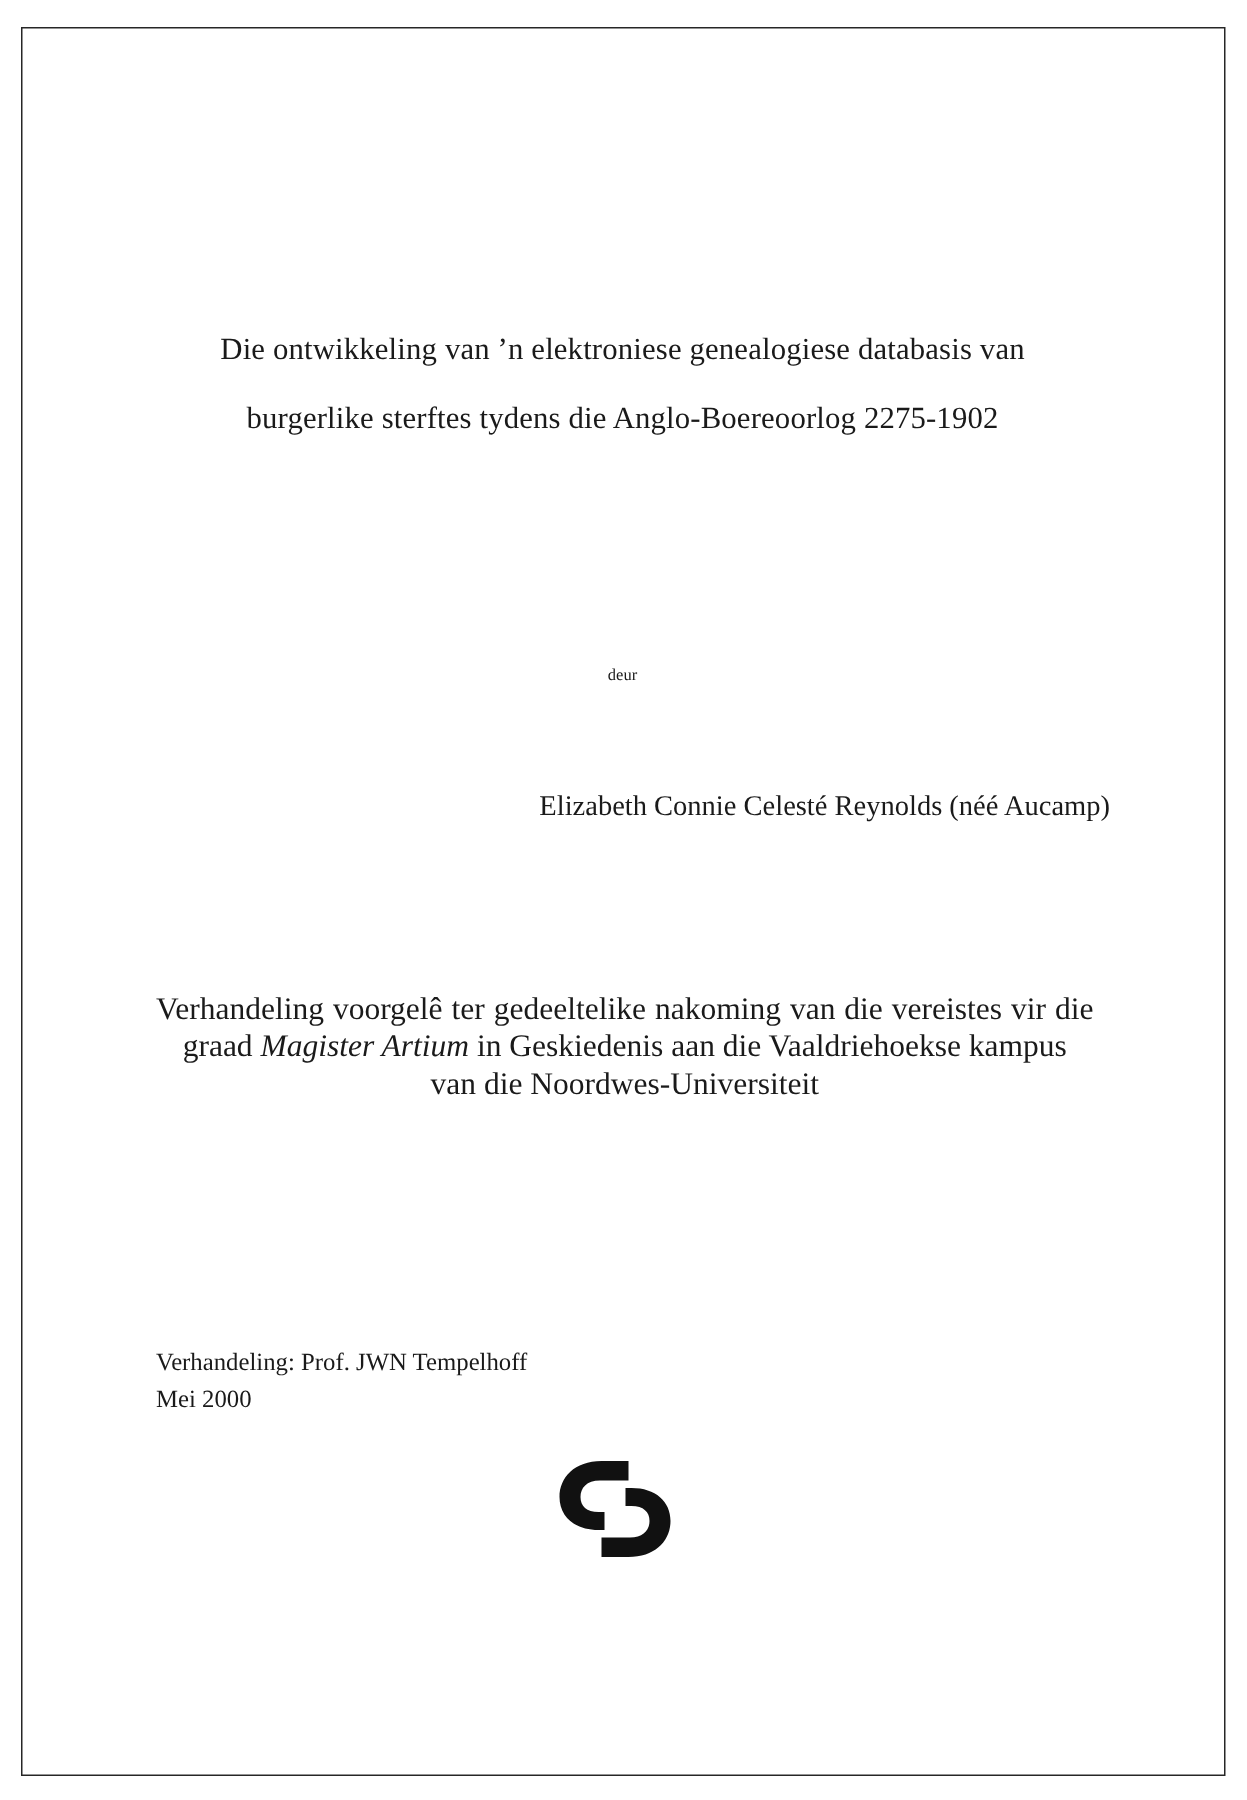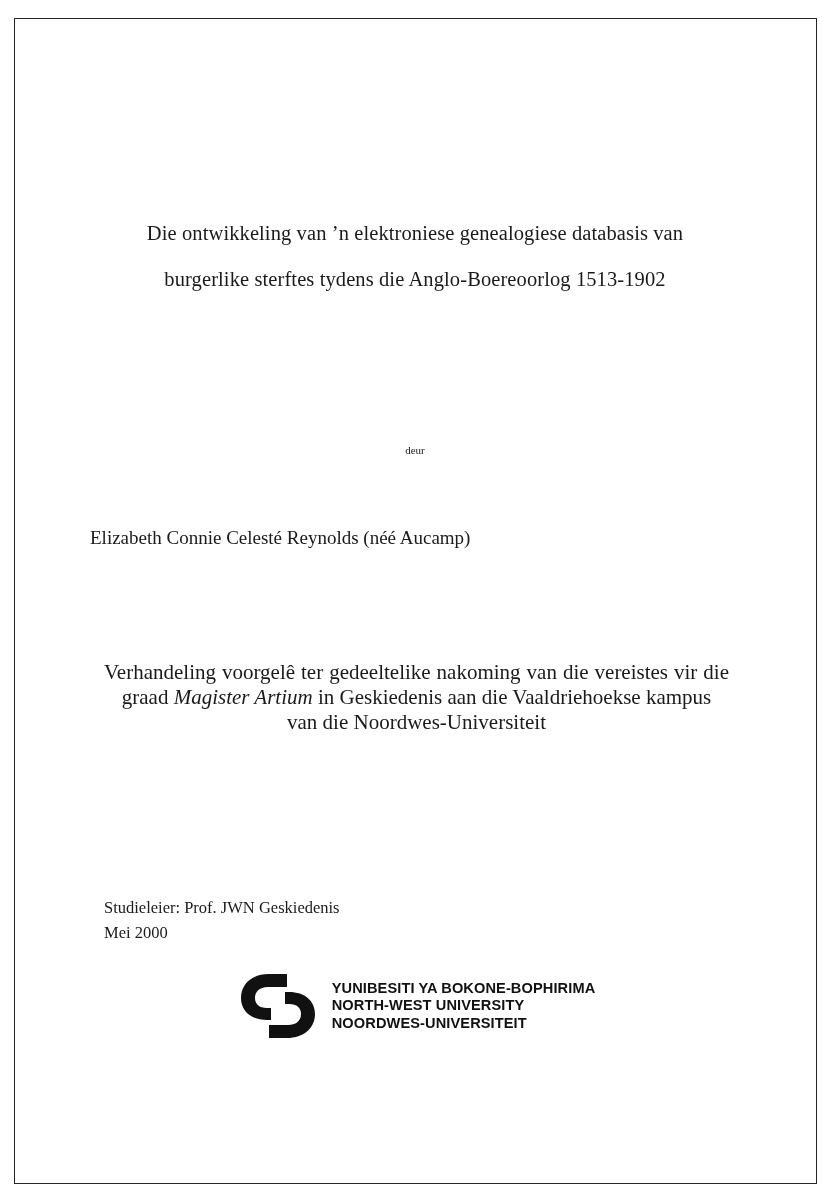--- a/index.html
+++ b/index.html
@@ -58,21 +58,21 @@
     left: 0;
     width: 650px;
     text-align: center;
     font-size: 11px;
   }
   .author {
     position: absolute;
     top: 487px;
     left: 0;
     width: 650px;
-    text-align: left;
+    text-align: right;
     font-size: 19px;
   }
   .statement {
     position: absolute;
     top: 620px;
     left: 14px;
     width: 625px;
     font-size: 21px;
     line-height: 25px;
     text-align: justify;
@@ -127,45 +127,40 @@
 </head>
 <body>
 
 <div class="page">
   <div class="scan-frame"></div>
 
   <div class="content">
 
     <div class="title-block">
       <span class="title-line">Die ontwikkeling van ’n elektroniese genealogiese databasis van</span>
-      <span class="title-line">burgerlike sterftes tydens die Anglo-Boereoorlog 1513-1902</span>
+      <span class="title-line">burgerlike sterftes tydens die Anglo-Boereoorlog 2275-1902</span>
     </div>
 
     <div class="byline-label">deur</div>
 
     <div class="author">Elizabeth Connie Celesté Reynolds (néé Aucamp)</div>
 
     <div class="statement">
       <div class="line1">Verhandeling voorgelê ter gedeeltelike nakoming van die vereistes vir die</div>
       <div class="line2"><span>graad </span><span class="italic">Magister Artium</span><span> in Geskiedenis aan die Vaaldriehoekse kampus</span></div>
       <div class="line3">van die Noordwes-Universiteit</div>
     </div>
 
     <div class="supervisor-block">
-      <div>Studieleier: Prof. JWN Geskiedenis</div>
+      <div>Verhandeling: Prof. JWN Tempelhoff</div>
       <div>Mei 2000</div>
     </div>
 
     <div class="logo-block">
       <svg class="logo-mark" viewBox="0 0 88 72">
         <path d="M34 4 C16 4 6 15 6 28 C6 41 16 50 32 50 L36 50 L36 38 L32 38 C24 38 20 34 20 28 C20 22 24 17 33 17 L52 17 L52 4 Z" fill="#111111"></path>
         <path d="M54 22 C70 22 80 31 80 44 C80 57 70 68 52 68 L34 68 L34 55 L53 55 C62 55 66 50 66 44 C66 38 62 34 54 34 L50 34 L50 22 Z" fill="#111111"></path>
         <rect x="34" y="34" width="18" height="4" fill="#ffffff"></rect>
       </svg>
-      <div class="logo-text">
-        <span>YUNIBESITI YA BOKONE-BOPHIRIMA</span>
-        <span>NORTH-WEST UNIVERSITY</span>
-        <span>NOORDWES-UNIVERSITEIT</span>
-      </div>
     </div>
 
   </div>
 </div>
 
 </body></html>

